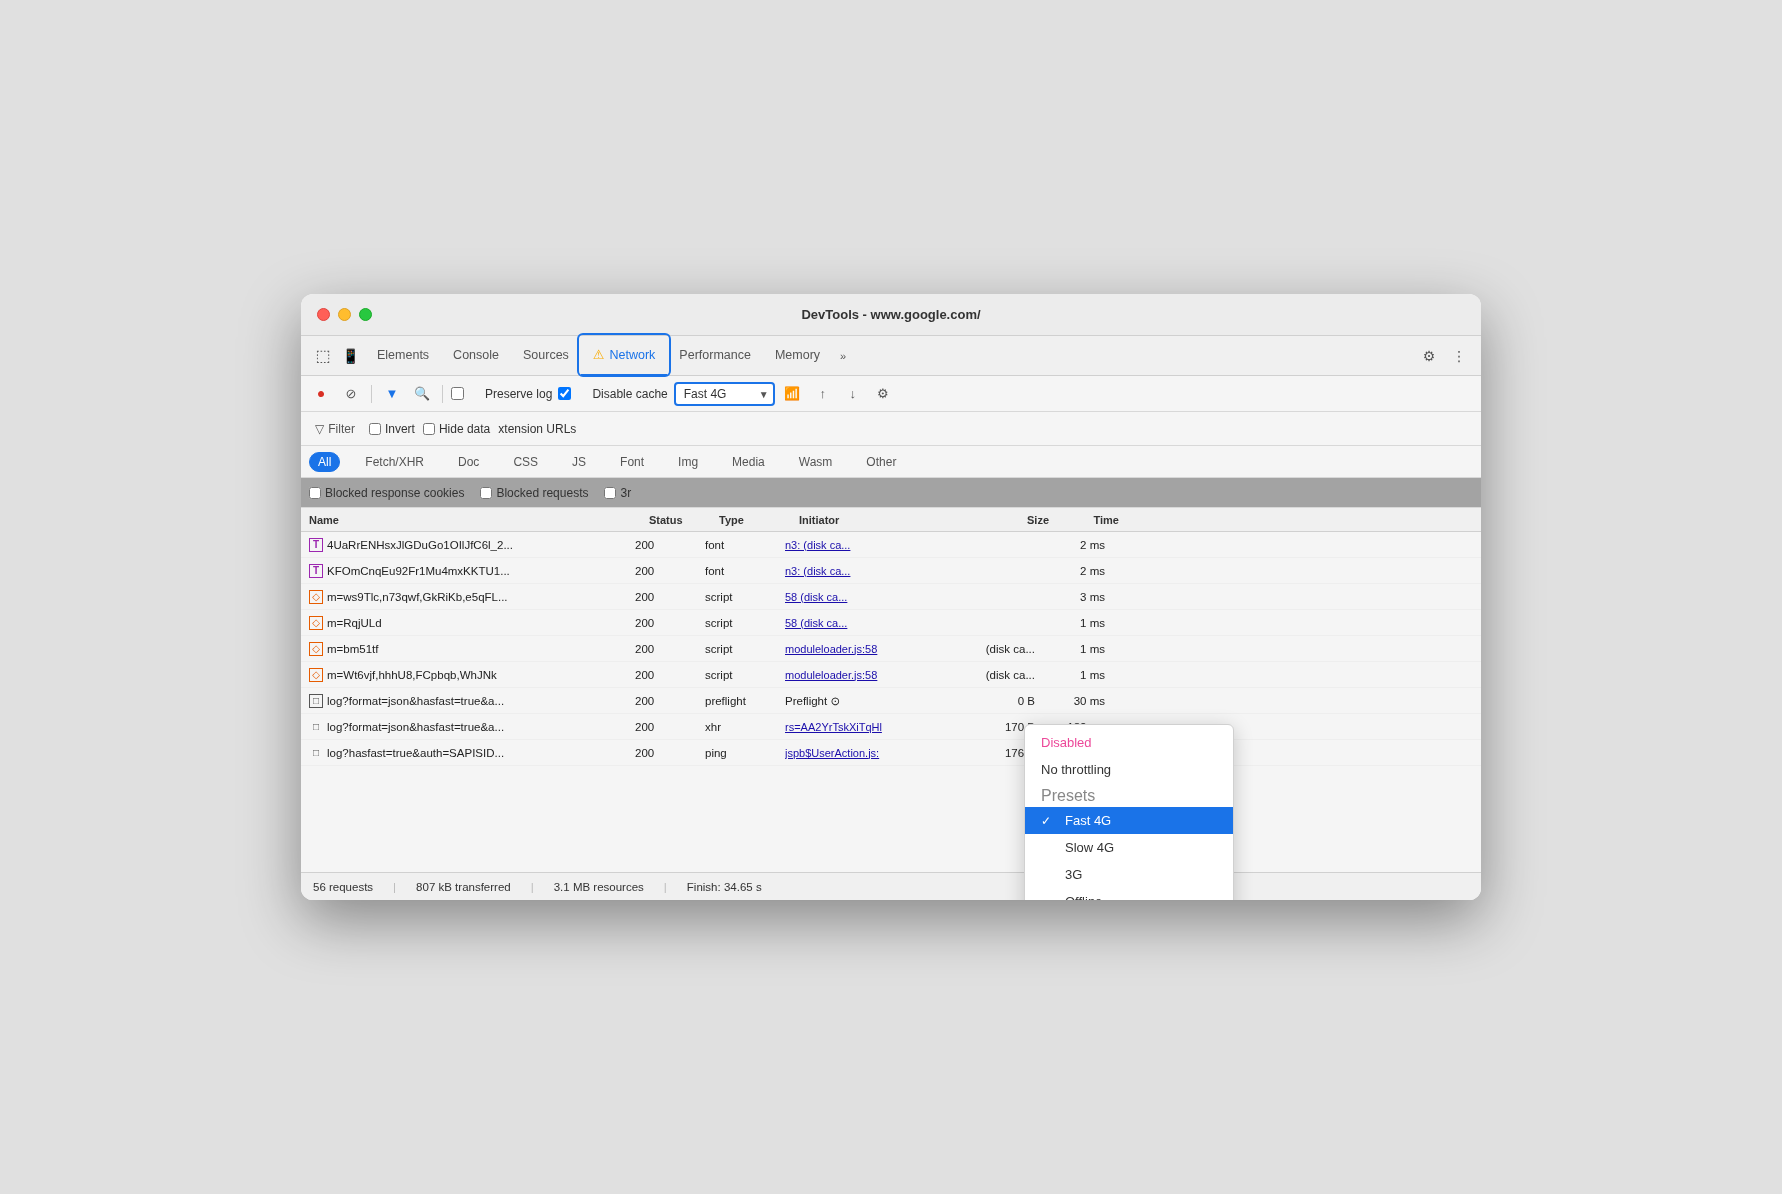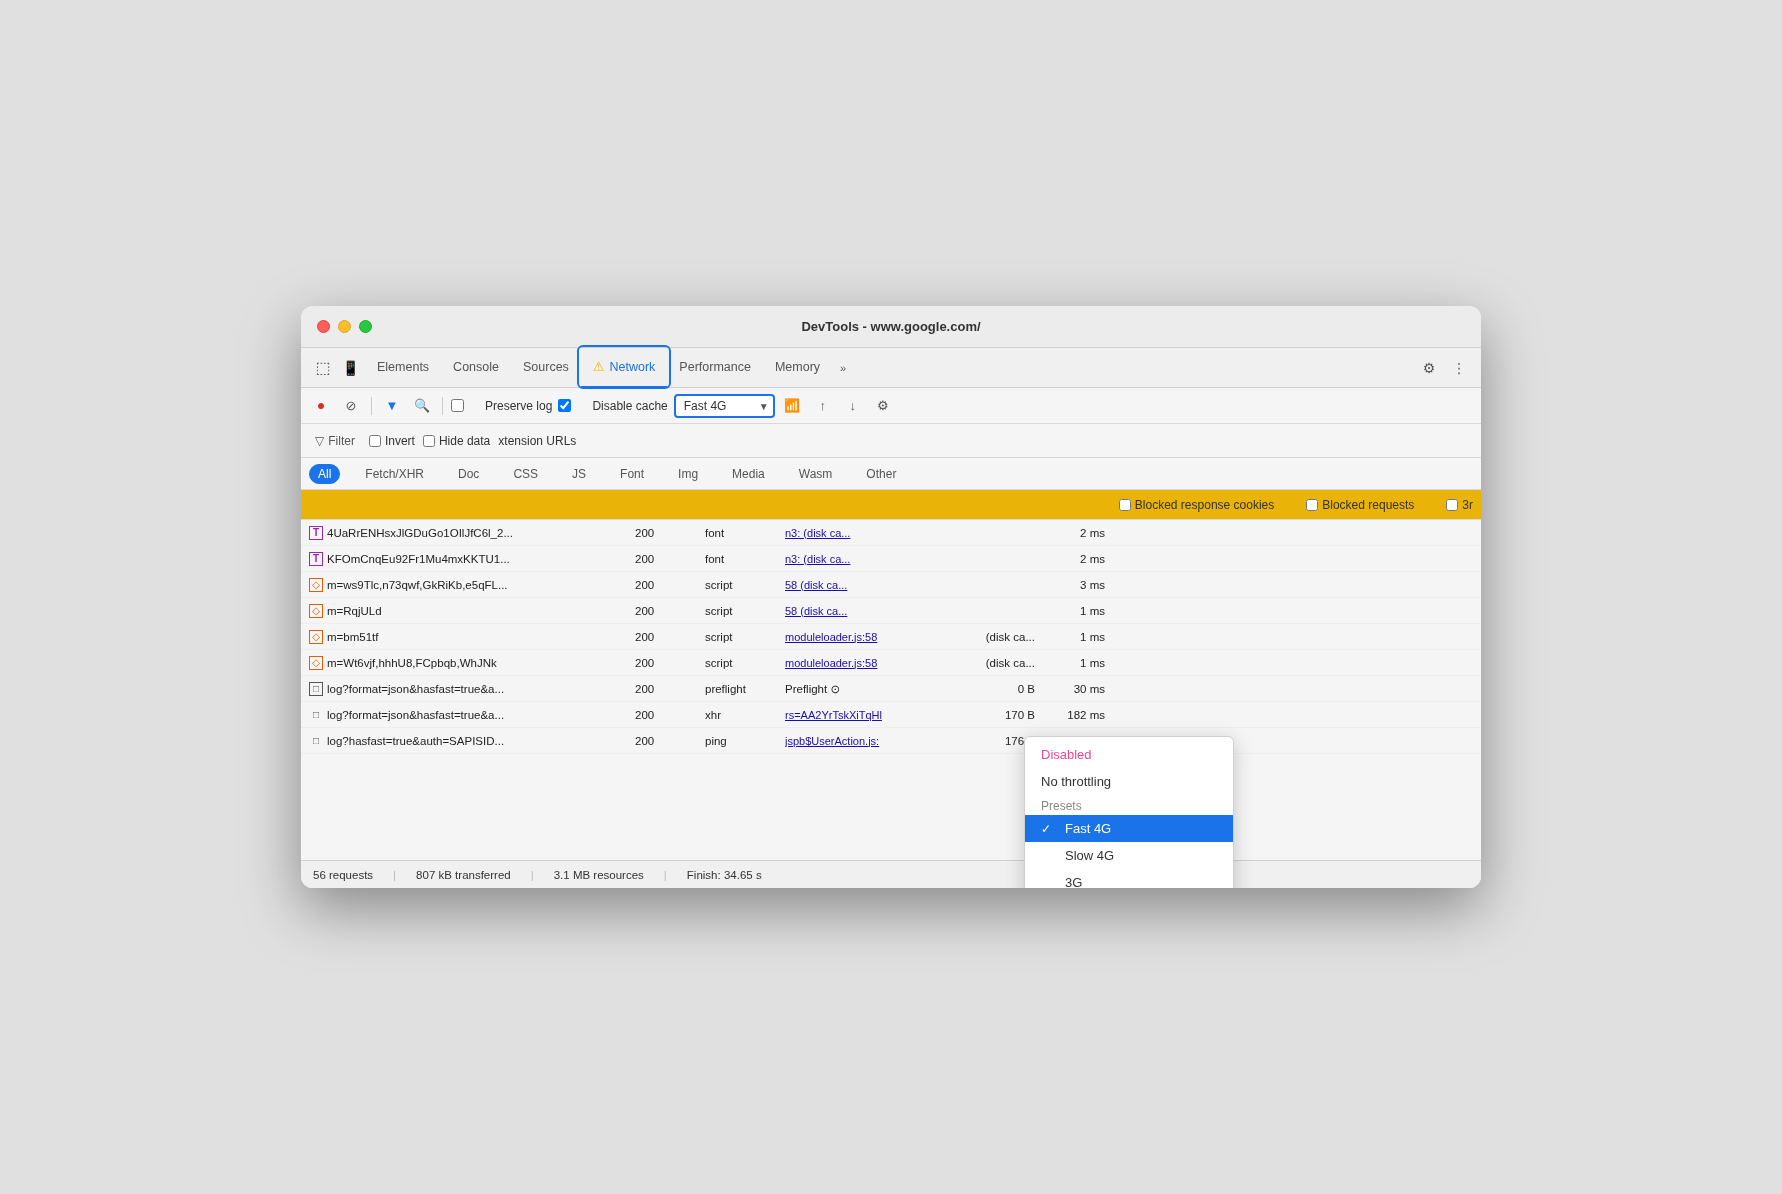--- a/index.html
+++ b/index.html
@@ -210,28 +210,27 @@
       cursor: pointer;
       color: #555;
       border: 1px solid transparent;
     }
     .type-btn.active {
       background: #1a73e8;
       color: white;
       border-color: #1a73e8;
     }
     .blocked-bar {
-      background: #eab308;
+      background: #a3a3a3;
       display: flex;
       align-items: center;
       padding: 3px 8px;
       border-bottom: 1px solid #d8d8d8;
-      gap: 32px;
+      gap: 16px;
       height: 30px;
-      justify-content: flex-end;
     }
     .blocked-label {
       display: flex;
       align-items: center;
       gap: 4px;
       font-size: 12px;
       color: #333;
     }
     .blocked-label input[type=checkbox] {
       width: 12px;
@@ -340,21 +339,21 @@
       background: #1a73e8;
       color: white;
     }
     .dropdown-item.disabled {
       color: #ec4899;
       cursor: default;
       pointer-events: none;
     }
     .dropdown-item.section-header {
       color: #888;
-      font-size: 12px;
+      font-size: 16px;
       padding: 4px 16px 2px;
       cursor: default;
       pointer-events: none;
     }
     .check-mark {
       width: 16px;
       font-size: 12px;
     }
     .network-tab-wrapper {
       position: relative;
@@ -506,20 +505,28 @@
         <span>Blocked requests</span>
       </label>
       <label class="blocked-label">
         <input type="checkbox" style="">
         <span>3r</span>
       </label>
     </div>
 
     <div style="position:relative;">
 
+      <div class="table-header">
+        <div class="th col-name">Name</div>
+        <div class="th col-status">Status</div>
+        <div class="th col-type">Type</div>
+        <div class="th col-initiator">Initiator</div>
+        <div class="th col-size">Size</div>
+        <div class="th col-time">Time</div>
+      </div>
 
       <div class="table-body">
 
         <div class="table-row">
           <div class="row-name">
             <span class="row-icon font-icon-t">T</span>
             <span>4UaRrENHsxJlGDuGo1OIlJfC6l_2...</span>
           </div>
           <div class="row-status">200</div>
           <div class="row-type">font</div>

